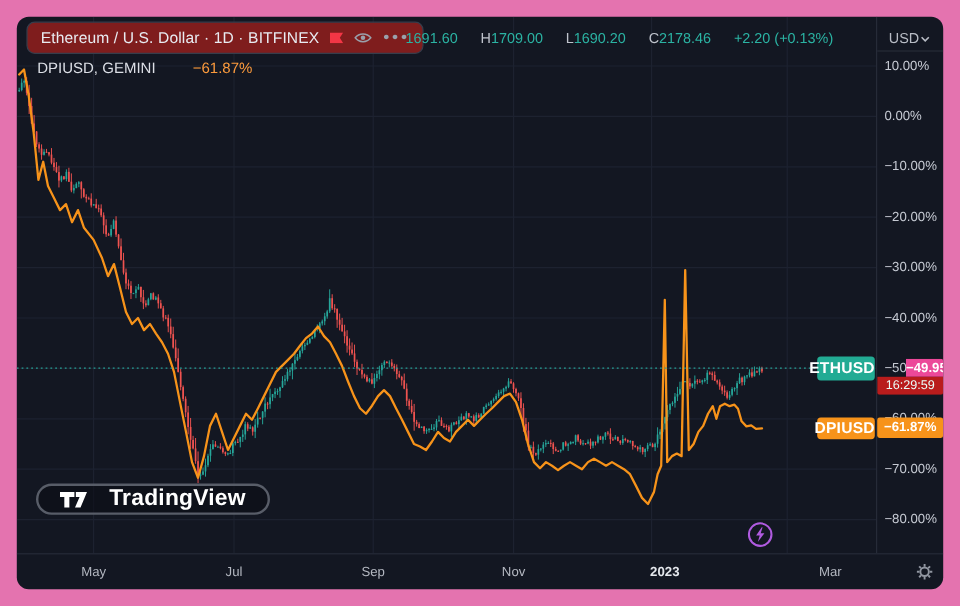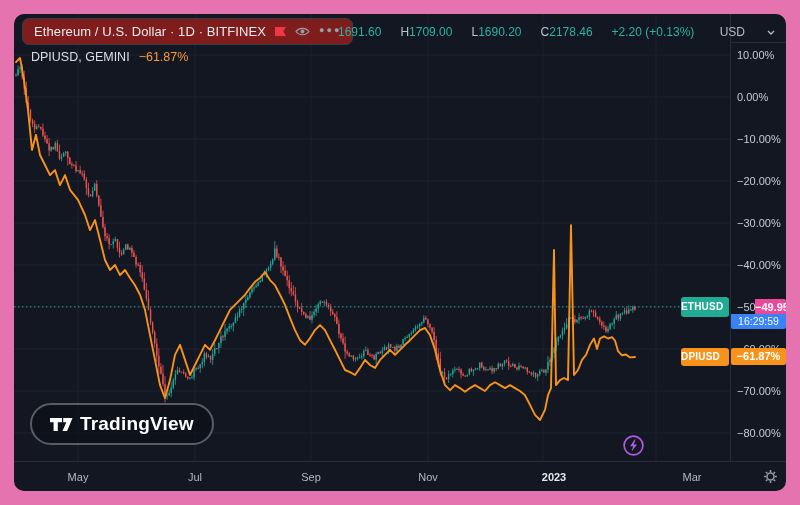--- a/index.html
+++ b/index.html
@@ -23,52 +23,52 @@
     display:flex;align-items:center;gap:9px;padding:0 11px;
     background:#7f1d1d;border:1px solid #363d4b;border-radius:7px;
   }
   .symbol-title{font-size:13px;color:#e8ebf1;font-weight:500;white-space:nowrap;letter-spacing:.1px;}
   .pill-dots{font-size:9px;letter-spacing:2px;color:#9aa0ab;line-height:1;transform:translateY(-1px);}
 
   .ohlc{position:absolute;left:324px;top:11px;display:flex;gap:19px;font-size:12px;z-index:6;white-space:nowrap;}
   .ohlc .k{color:#bfc3cc;}
   .ohlc .v{color:#2bb3a3;}
 
-  .legend2{position:absolute;left:17px;top:36px;display:flex;gap:9px;font-size:12.5px;z-index:6;}
+  .legend2{position:absolute;left:17px;top:36px;display:flex;gap:31px;font-size:12.5px;z-index:6;}
   .legend2 .sym{color:#dcdfe6;}
   .legend2 .chg{color:#fb9a3c;}
 
-  .currency{position:absolute;right:11px;top:8px;height:20px;display:flex;align-items:center;gap:22px;
+  .currency{position:absolute;right:11px;top:8px;height:20px;display:flex;align-items:center;gap:1px;
     font-size:12px;color:#b8bcc5;z-index:6;cursor:pointer;justify-content:space-between;}
 
   #price-scale{position:absolute;left:717px;top:0;width:55px;height:447px;z-index:4;}
   .ps-label{position:absolute;left:6px;transform:translateY(-50%);font-size:11px;color:#c6cad3;white-space:nowrap;}
 
   #time-scale{position:absolute;left:0;top:448px;width:800px;height:29px;z-index:4;}
   .ts-label{position:absolute;top:50%;transform:translate(-50%,-50%);font-size:11px;color:#b4b8c1;}
   .ts-label.hl{color:#e4e7ec;font-weight:700;}
 
   .series-label{
     position:absolute;left:667px;width:48px;height:20px;z-index:6;
-    display:flex;align-items:center;justify-content:flex-start;
-    border-radius:3px;color:#fff;font-size:10px;font-weight:700;letter-spacing:.2px;
+    display:flex;align-items:center;justify-content:flex-end;
+    border-radius:3px;color:#fff;font-size:13px;font-weight:700;letter-spacing:.2px;
   }
   #eth-label-badge{background:#22ab94;}
   #dpi-label-badge{background:#f7931a;height:18px;}
 
   #eth-axis-badge{position:absolute;left:717px;width:55px;z-index:7;border-radius:2px;overflow:hidden;
     text-align:center;color:#fff;}
   #eth-axis-badge .val{font-size:11px;font-weight:700;padding:2px 0 1px;background:#ec4899;margin-left:24px;}
-  #eth-axis-badge .cd{font-size:10.5px;font-weight:400;padding:1px 0 2px;background:#3b82f6;color:#eafcf8;}
+  #eth-axis-badge .cd{font-size:10.5px;font-weight:400;padding:1px 0 2px;background:#b91c1c;color:#eafcf8;}
   #dpi-axis-badge{position:absolute;left:717px;width:55px;z-index:7;border-radius:2px;background:#f7931a;
     color:#fff;font-size:11px;font-weight:700;text-align:center;padding:2.5px 0;}
 
   .tv-logo{
-    position:absolute;left:16px;top:389px;height:42px;z-index:6;box-sizing:border-box;
-    display:flex;align-items:center;gap:5px;padding:0 18px;
+    position:absolute;left:16px;top:389px;height:26px;z-index:6;box-sizing:border-box;
+    display:flex;align-items:center;gap:16px;padding:0 18px;
     border:2px solid #585d68;border-radius:23px;background:rgba(11,14,22,.6);
   }
   .tv-logo .txt{color:#ffffff;font-size:19px;font-weight:700;letter-spacing:.2px;}
 
   .bolt{position:absolute;left:608px;top:420px;width:23px;height:23px;z-index:6;cursor:pointer;}
   .gear{position:absolute;left:741px;top:448px;width:30px;height:29px;z-index:6;
     display:flex;align-items:center;justify-content:center;cursor:pointer;}
 </style>
 </head>
 <body>

